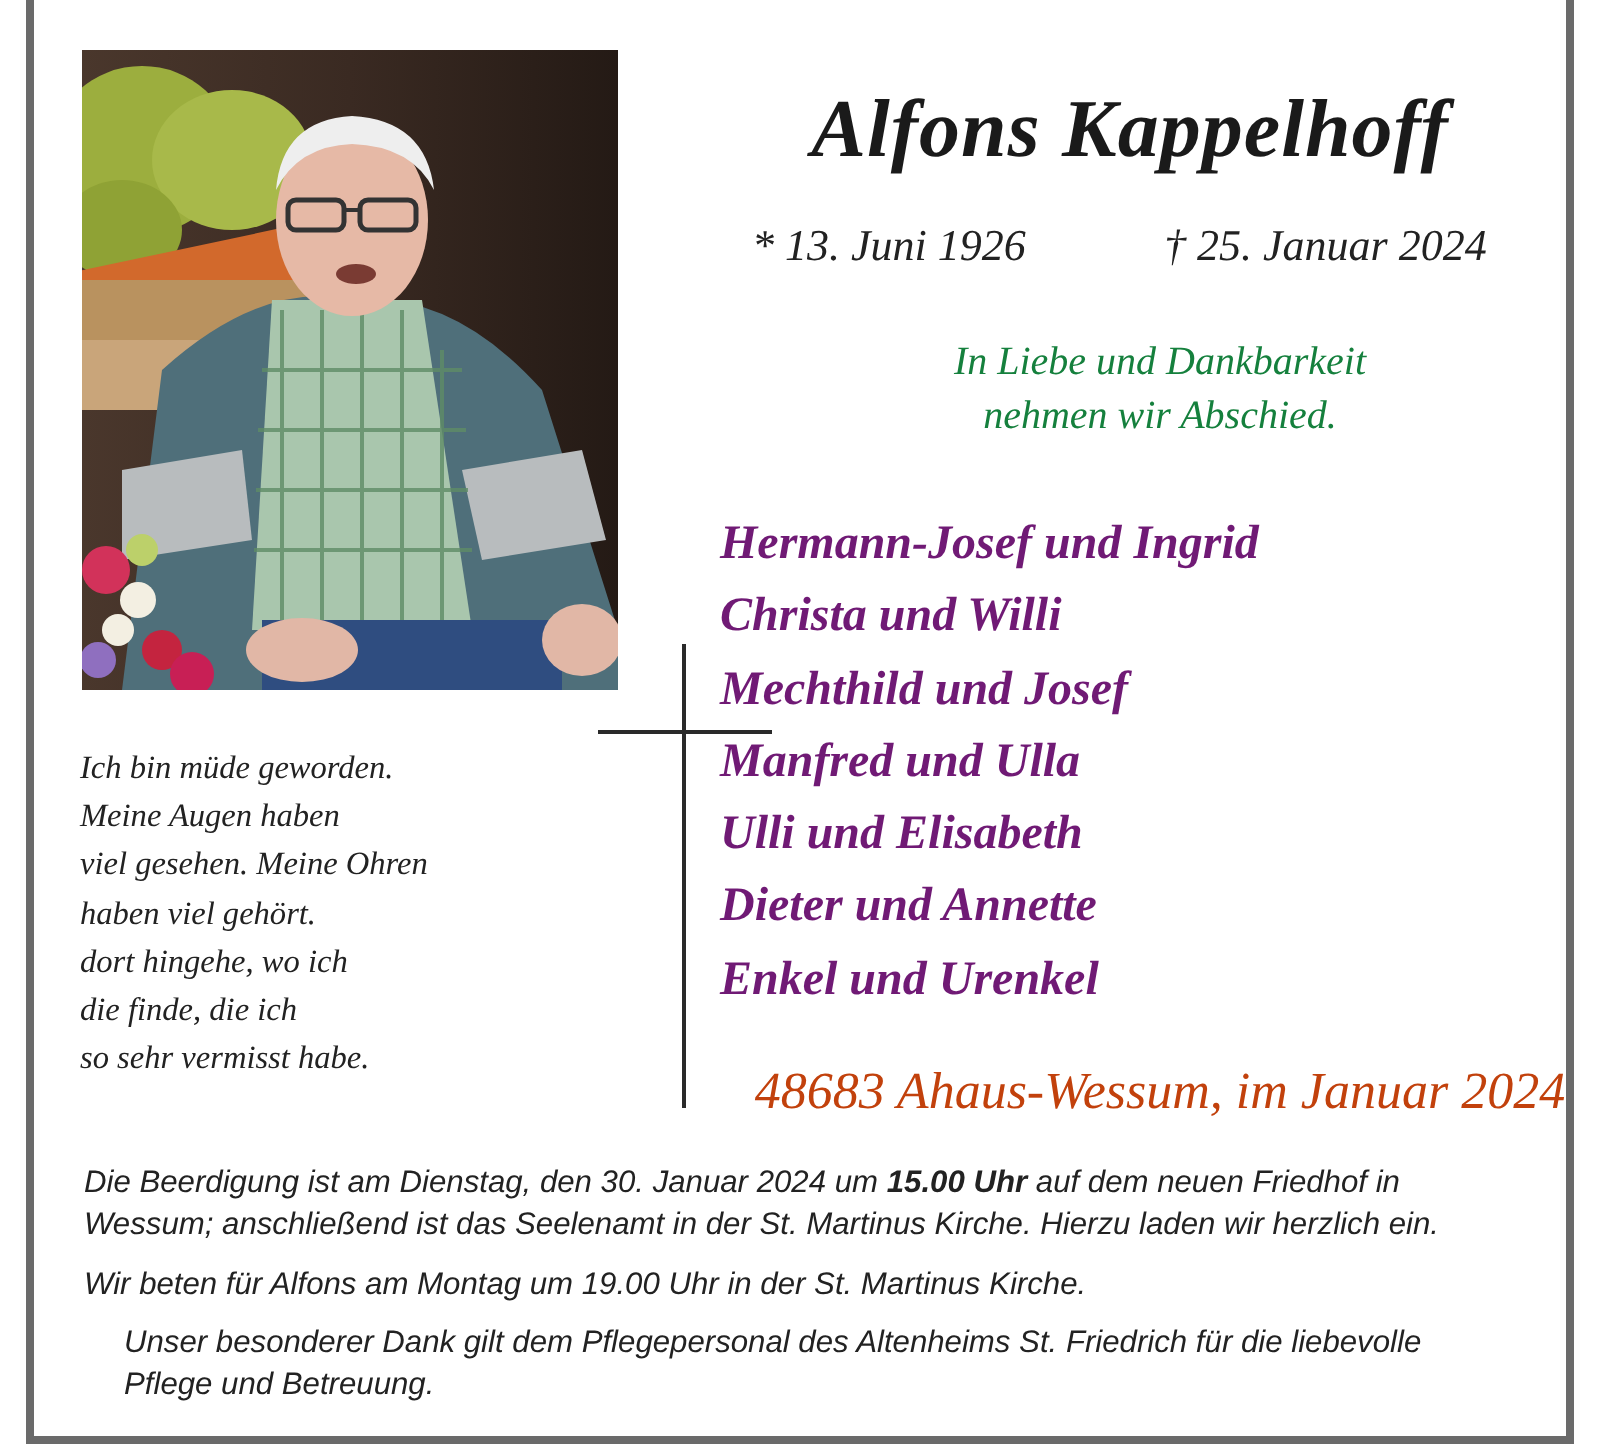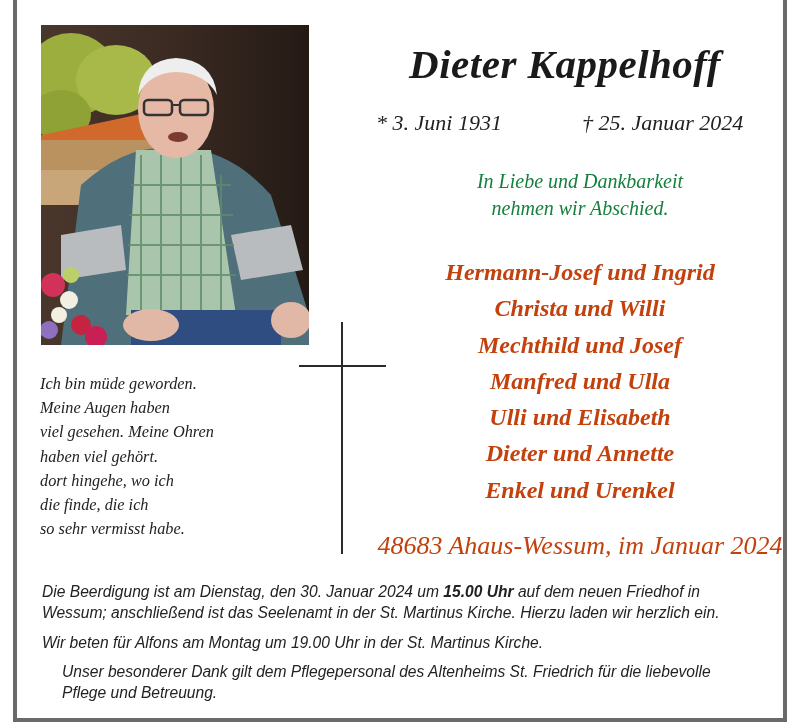--- a/index.html
+++ b/index.html
@@ -9,23 +9,23 @@
            border: 4px solid #6a6a6a; background: #ffffff; }
   .abs { position: absolute; }
   .photo { position: absolute; left: 41px; top: 25px; width: 268px; height: 320px; overflow: hidden;
            background: #3b2a22; }
   .title { left: 340px; top: 40px; width: 450px; text-align: center;
            font-family: "Liberation Serif", serif; font-style: italic; font-weight: bold;
            font-size: 41px; letter-spacing: 0.5px; color: #1a1a1a; }
   .dates { top: 110px; font-family: "Liberation Serif", serif; font-style: italic; font-size: 22px; color: #222; }
   .farewell { left: 370px; top: 168px; width: 420px; text-align: center;
               font-family: "Liberation Serif", serif; font-style: italic; font-size: 20px; line-height: 27px; color: #15803d; }
-  .family { left: 370px; top: 254px; width: 420px; text-align: center;
+  .family { left: 360px; top: 254px; width: 420px; text-align: left;
             font-family: "Liberation Serif", serif; font-style: italic; font-weight: bold;
-            font-size: 24px; line-height: 36.3px; color: #c2410c; }
+            font-size: 24px; line-height: 36.3px; color: #701a75; }
   .place { left: 370px; top: 531px; width: 420px; text-align: center;
            font-family: "Liberation Serif", serif; font-style: italic; font-size: 26px; color: #c2410c; }
   .poem { left: 40px; top: 372px; width: 270px; text-align: left;
           font-family: "Liberation Serif", serif; font-style: italic; font-size: 16.3px; line-height: 24.2px; color: #222; }
   .cross-v { left: 341px; top: 322px; width: 2px; height: 232px; background: #2a2a2a; }
   .cross-h { left: 299px; top: 365px; width: 87px; height: 2px; background: #2a2a2a; }
   .bottom { left: 42px; width: 735px; font-family: Liberation Sans, sans-serif; font-style: italic;
             font-size: 15.6px; line-height: 20.5px; color: #222; }
   .bottom b { font-weight: bold; }
 </style>
@@ -87,23 +87,23 @@
       <circle cx="28" cy="275" r="9" fill="#f3efe2"></circle>
       <circle cx="18" cy="290" r="8" fill="#f3efe2"></circle>
       <circle cx="40" cy="300" r="10" fill="#c4243f"></circle>
       <circle cx="8" cy="305" r="9" fill="#8f6fbf"></circle>
       <circle cx="30" cy="250" r="8" fill="#bcd06a"></circle>
       <circle cx="55" cy="312" r="11" fill="#c81f55"></circle>
     </g>
   </svg>
 </div>
 
-<div class="abs title">Dieter Kappelhoff</div>
+<div class="abs title">Alfons Kappelhoff</div>
 
-<div class="abs dates" style="left:376px;">* 3. Juni 1931</div>
+<div class="abs dates" style="left:376px;">* 13. Juni 1926</div>
 <div class="abs dates" style="left:582px;">† 25. Januar 2024</div>
 
 <div class="abs farewell">
   <div>In Liebe und Dankbarkeit</div>
   <div>nehmen wir Abschied.</div>
 </div>
 
 <div class="abs family">
   <div>Hermann-Josef und Ingrid</div>
   <div>Christa und Willi</div>

